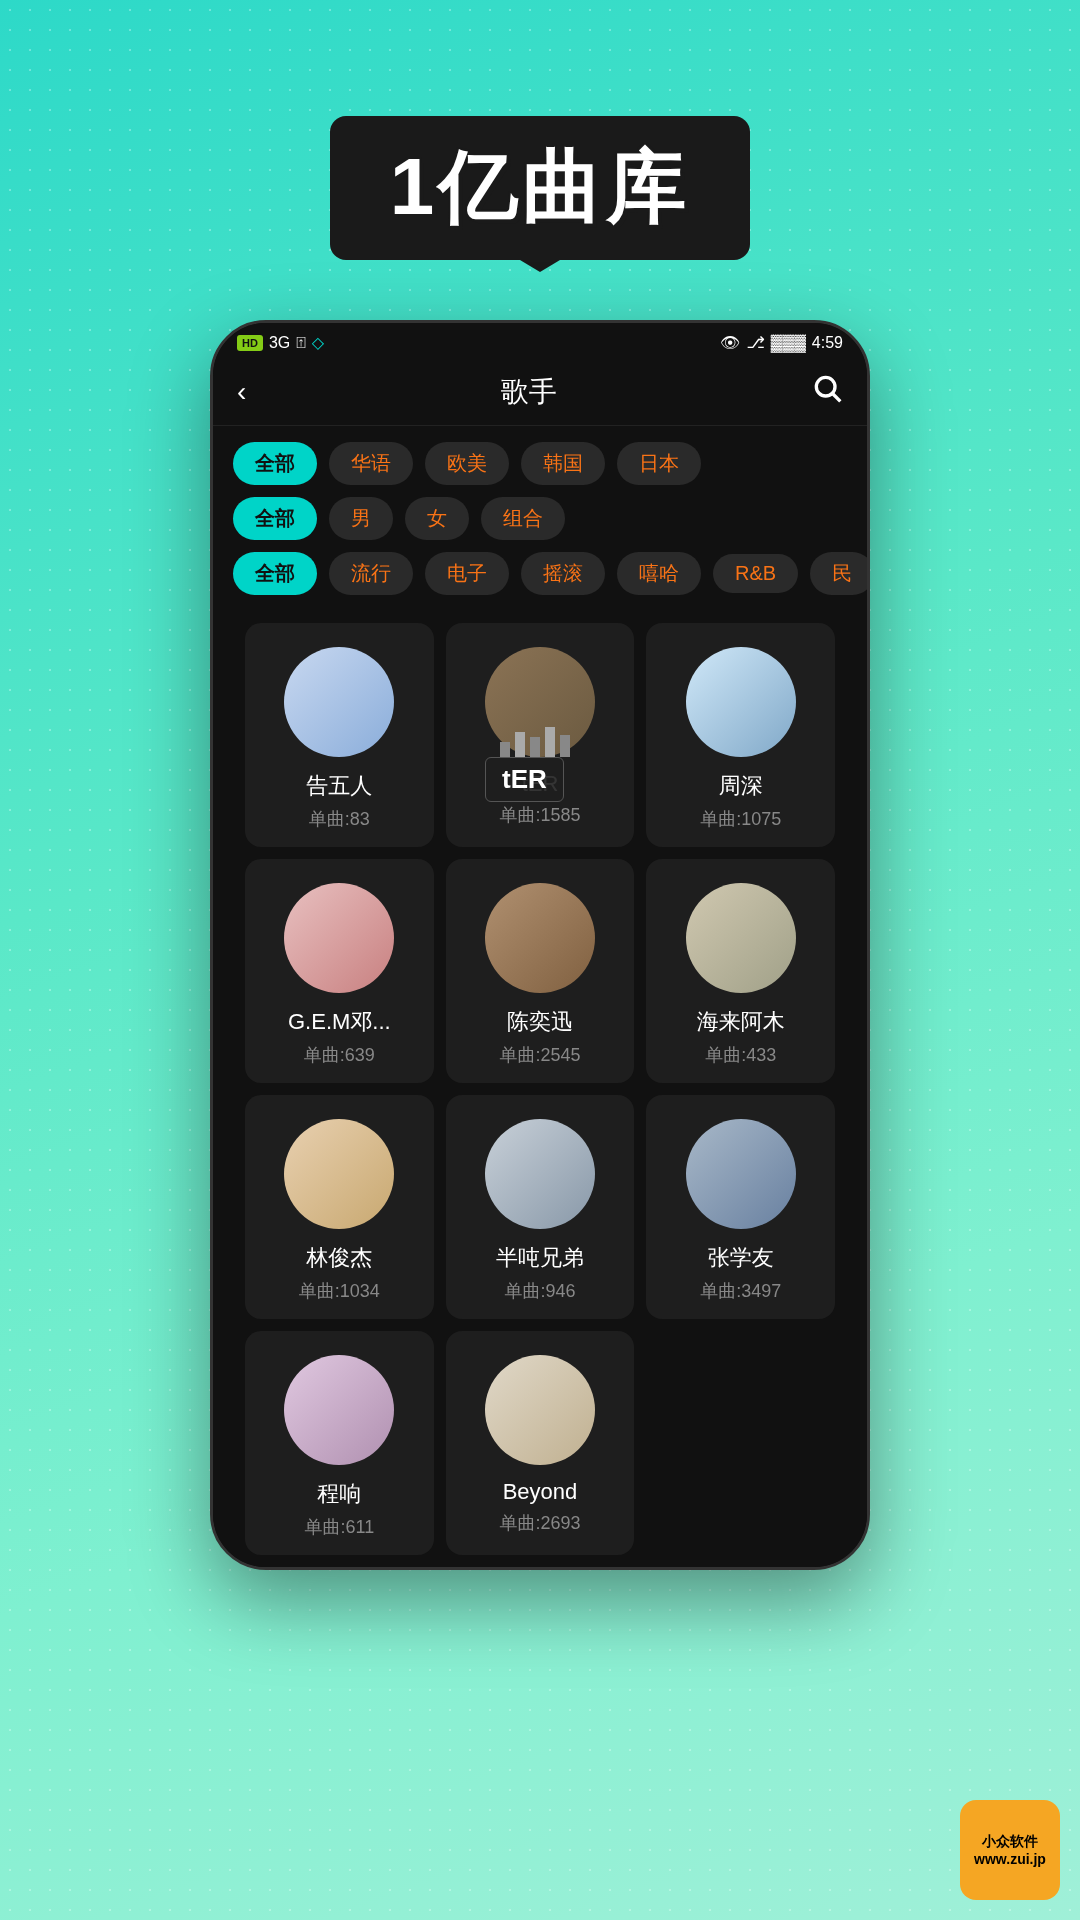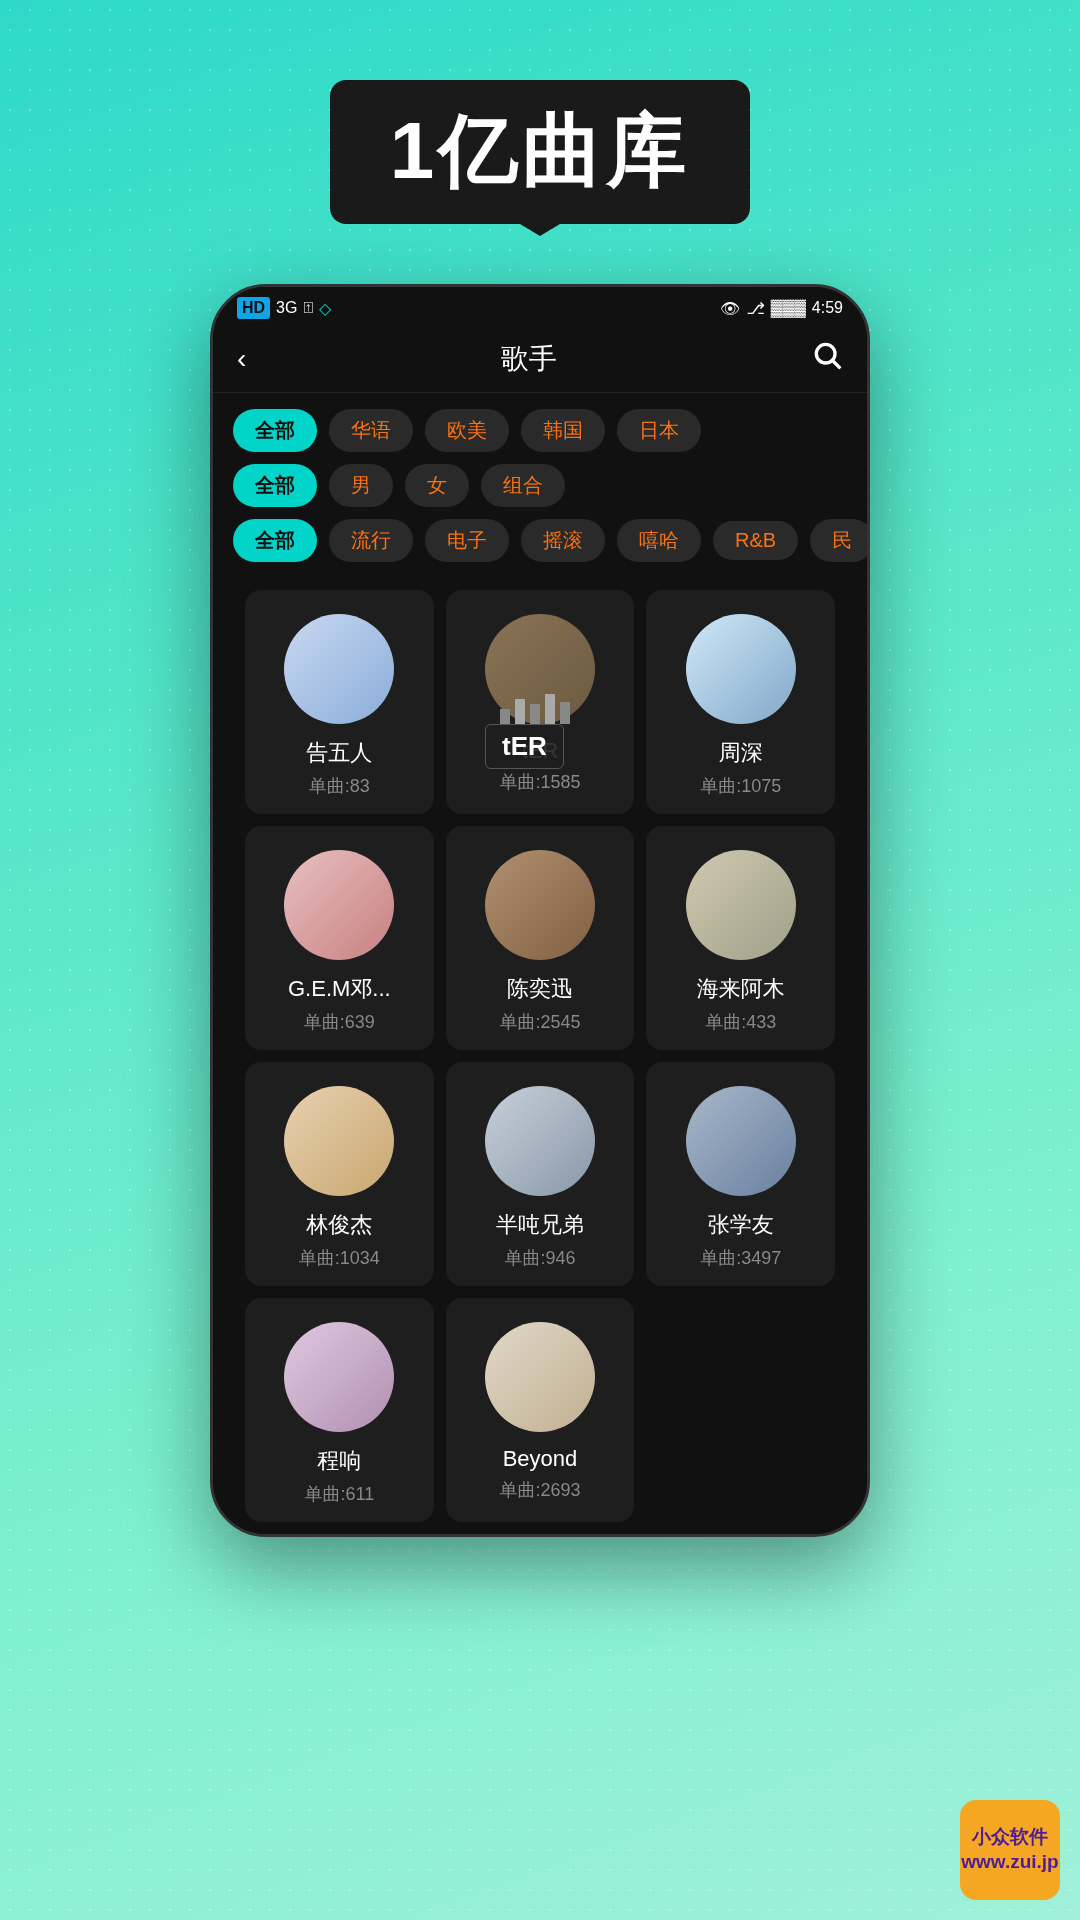--- a/index.html
+++ b/index.html
@@ -21,21 +21,21 @@
     body::before {
       content: '';
       position: absolute;
       top: 0; left: 0; right: 0; bottom: 0;
       background-image: radial-gradient(circle, rgba(255,255,255,0.3) 1px, transparent 1px);
       background-size: 20px 20px;
       pointer-events: none;
     }
 
     .title-banner {
-      margin-top: 80px;
+      margin-top: 116px;
       background: #1a1a1a;
       border-radius: 16px;
       padding: 18px 60px;
       position: relative;
       z-index: 1;
     }
 
     .title-banner::after {
       content: '';
       position: absolute;
@@ -89,23 +89,23 @@
 
     .status-right {
       display: flex;
       align-items: center;
       gap: 6px;
       font-size: 16px;
       color: white;
     }
 
     .status-badge {
-      background: #0ea5e9;
+      background: #84cc16;
       color: #111;
-      font-size: 16px;
+      font-size: 11px;
       font-weight: bold;
       padding: 2px 5px;
       border-radius: 3px;
     }
 
     
     .nav-bar {
       background: #111;
       padding: 14px 24px;
       display: flex;
@@ -247,22 +247,22 @@
       background: #f5a623;
       border-radius: 16px;
       display: flex;
       flex-direction: column;
       align-items: center;
       justify-content: center;
       z-index: 100;
     }
 
     .watermark-text {
-      color: #4c1d95;
-      font-size: 19px;
+      color: #000000;
+      font-size: 14px;
       font-weight: bold;
       text-align: center;
       line-height: 1.3;
     }
 
     .search-icon-svg {
       width: 32px;
       height: 32px;
       fill: none;
       stroke: white;

